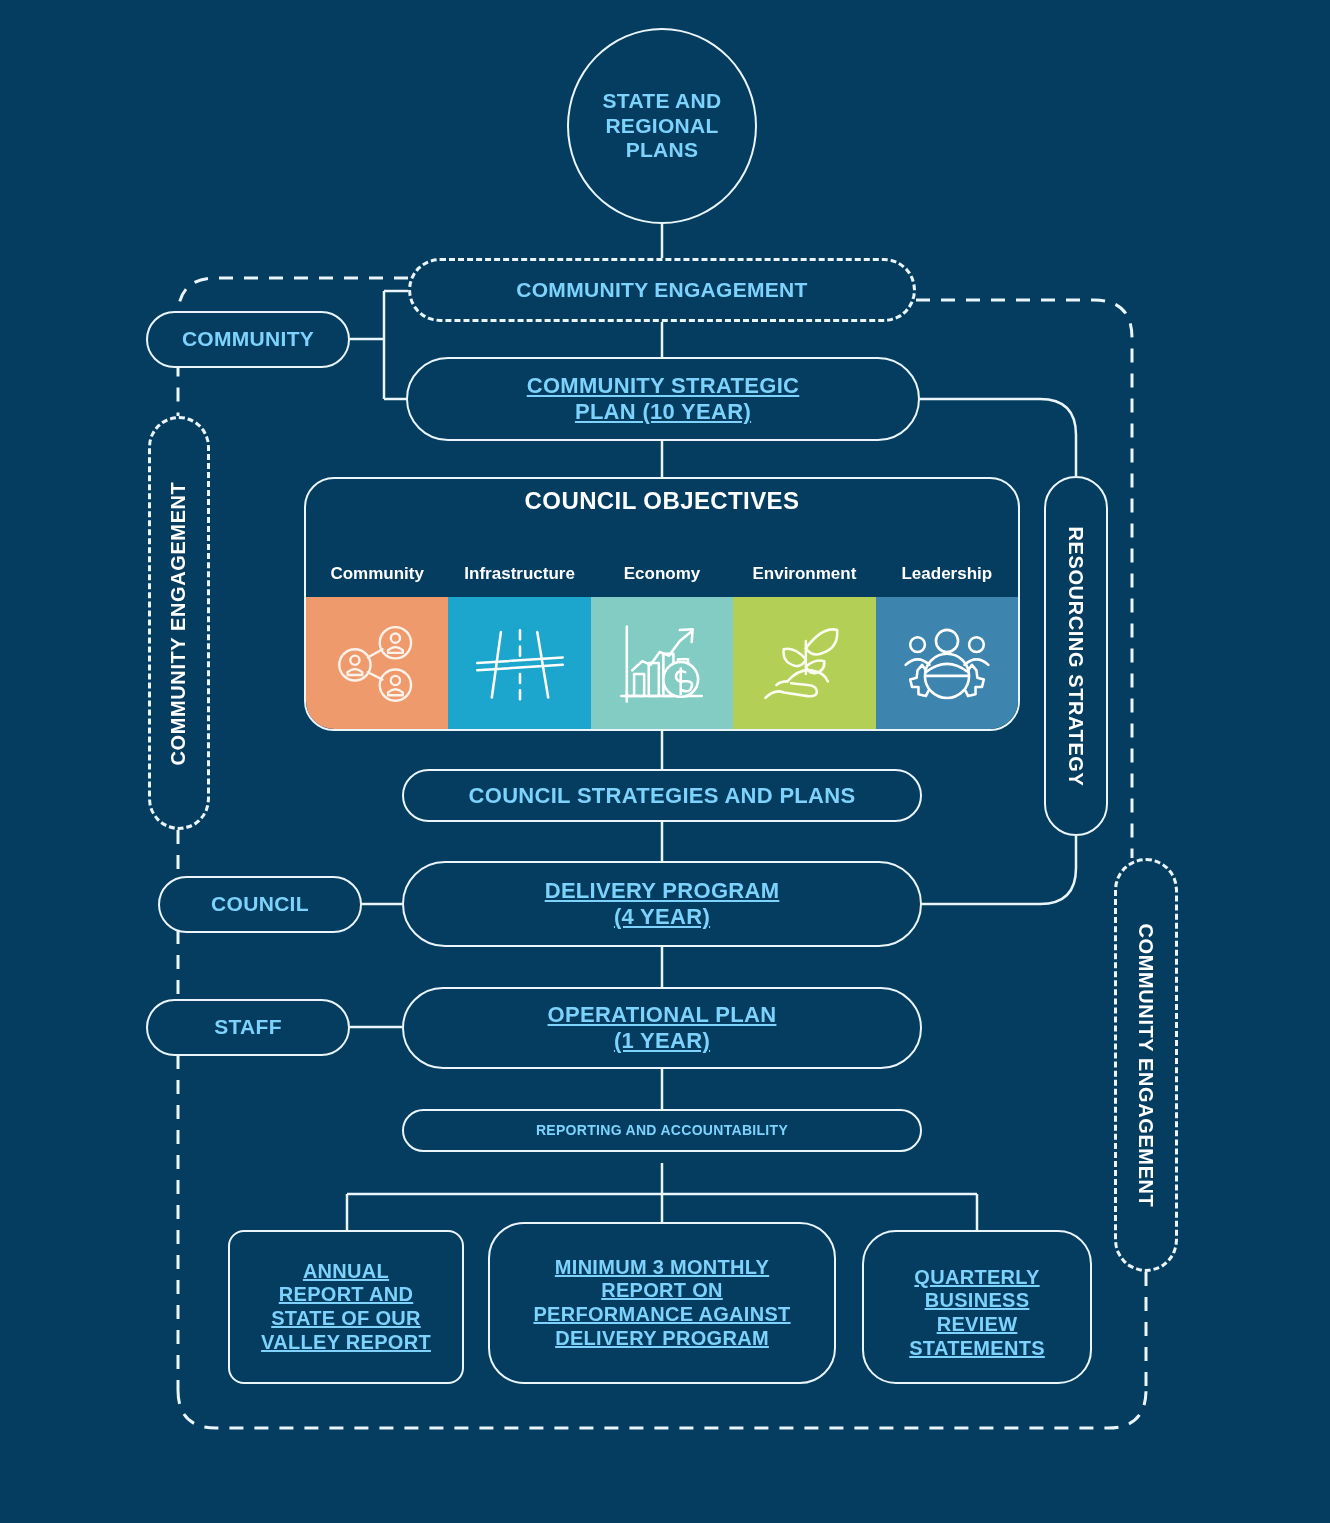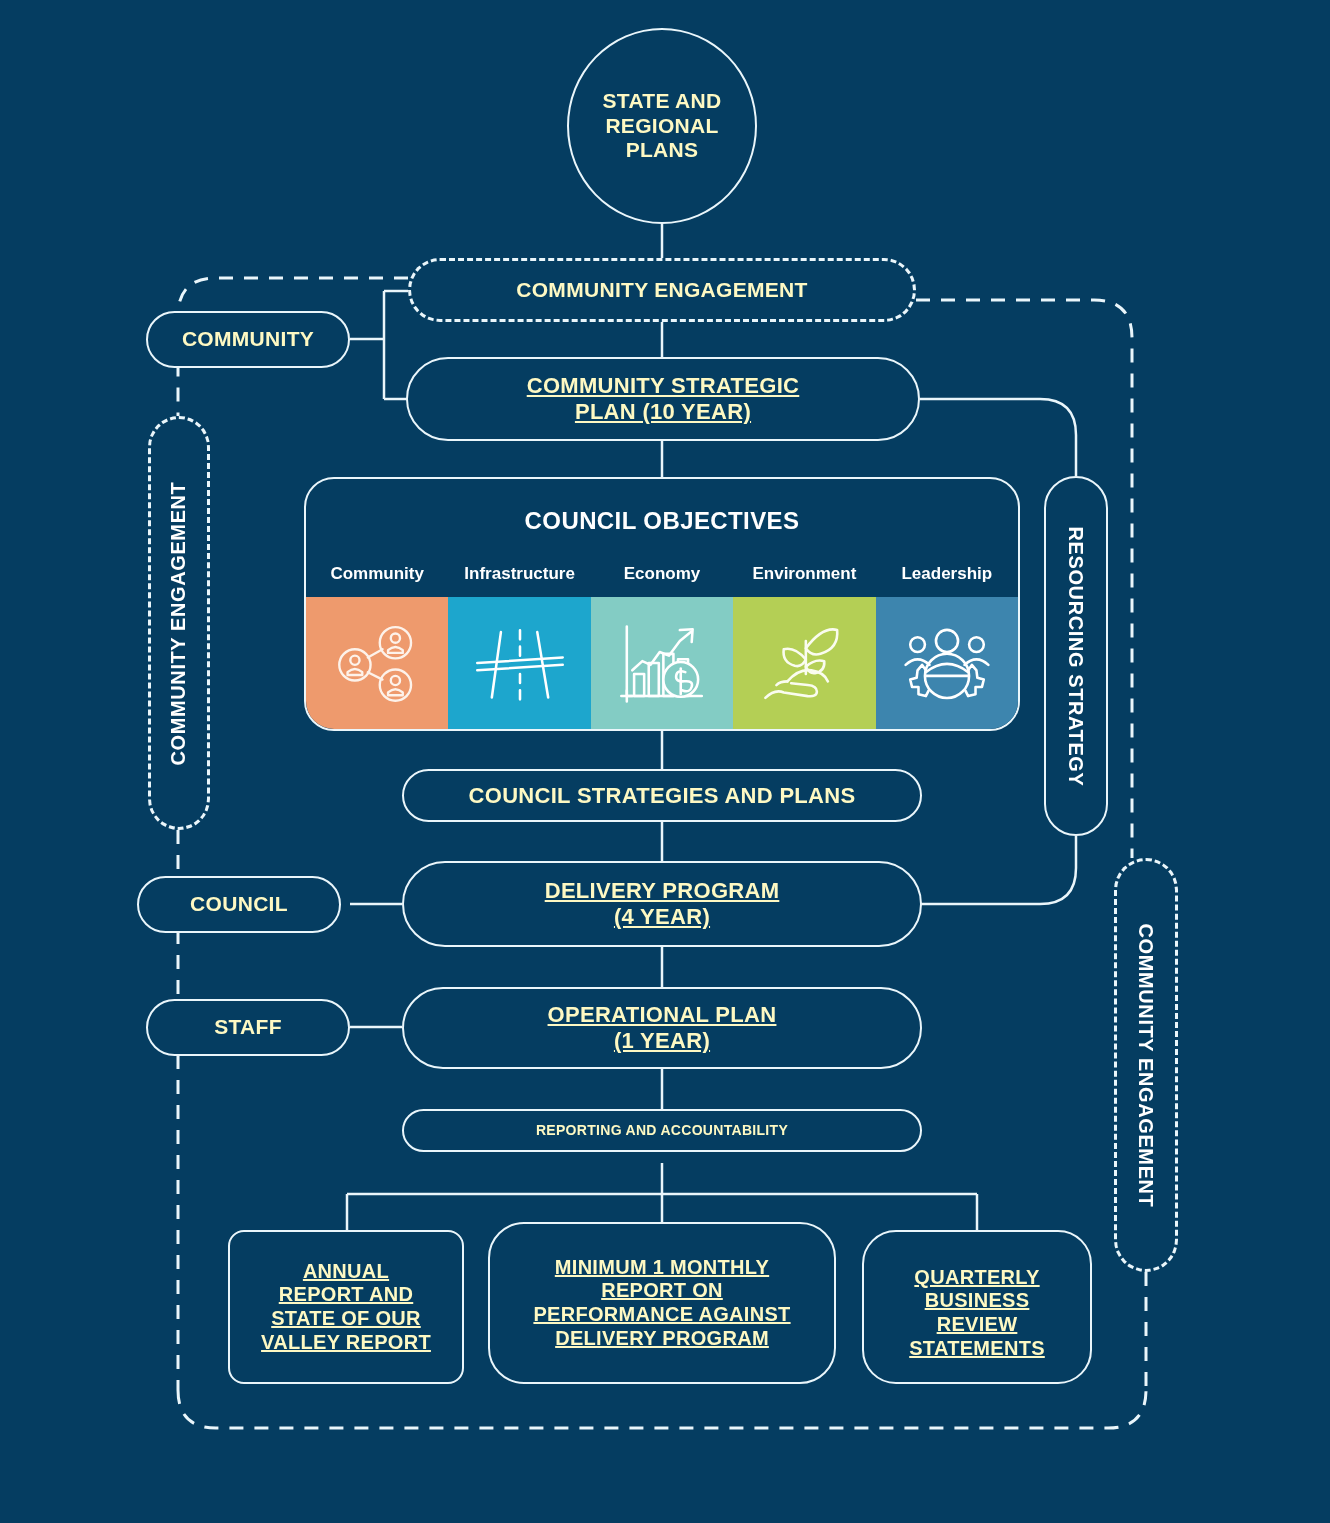--- a/index.html
+++ b/index.html
@@ -14,21 +14,21 @@
   svg.layer {
     position: absolute; left: 0; top: 0;
     width: 1330px; height: 1523px;
     pointer-events: none;
   }
 
   .node {
     position: absolute;
     display: flex; align-items: center; justify-content: center;
     text-align: center;
-    color: #fef9c3;
+    color: #7dd3fc;
     font-weight: bold;
     letter-spacing: .3px;
     line-height: 1.18;
   }
   .solid-node {
     border: 2.5px solid #eaf6fb;
     background: #053D61;
   }
   .dashed-node {
     border: 3px dashed #eaf6fb;
@@ -148,21 +148,21 @@
   <div class="node solid-node pill" style="left:146px; top:311px; width:204px; height:57px; font-size:21px;">
     <span>COMMUNITY</span>
   </div>
 
   <div class="node solid-node rrect" style="left:406px; top:357px; width:514px; height:84px; font-size:22px; border-radius:42px;">
     <span style="white-space:pre-line;">COMMUNITY STRATEGIC
 PLAN (10 YEAR)</span>
   </div>
 
   <div id="objectives-panel" style="left:304px; top:477px; width:716px; height:254px;">
-    <div id="objectives-title" style="margin-top:28px;text-align:center;">COUNCIL OBJECTIVES</div>
+    <div id="objectives-title" style="margin-top:8px;text-align:center;">COUNCIL OBJECTIVES</div>
     <div id="objectives-cols" style="height:180px;">
 
       <div class="obj-col">
         <div class="obj-label" style="height:48px; display:flex; align-items:center; justify-content:center;">Community</div>
         <div class="obj-swatch" style="flex:1; background:#EE9A6D;">
           <span>
             <svg width="92" height="92" viewBox="0 0 100 100" fill="none" stroke="#FDF2EA" stroke-width="2.6" stroke-linecap="round" stroke-linejoin="round">
               <circle cx="26" cy="52" r="17"></circle>
               <circle cx="70" cy="28" r="17"></circle>
               <circle cx="70" cy="74" r="17"></circle>
@@ -254,21 +254,21 @@
         </div>
       </div>
 
     </div>
   </div>
 
   <div class="node solid-node pill" style="left:402px; top:769px; width:520px; height:53px; font-size:22px;">
     <span>COUNCIL STRATEGIES AND PLANS</span>
   </div>
 
-  <div class="node solid-node pill" style="left:137px; top:876px; width:204px; height:57px; font-size:21px;text-align:center;">
+  <div class="node solid-node pill" style="left:158px; top:876px; width:204px; height:57px; font-size:21px;text-align:center;">
     <span>COUNCIL</span>
   </div>
 
   <div class="node solid-node rrect" style="left:402px; top:861px; width:520px; height:86px; font-size:22px; border-radius:43px;">
     <span style="white-space:pre-line;">DELIVERY PROGRAM
 (4 YEAR)</span>
   </div>
 
   <div class="node solid-node pill" style="left:146px; top:999px; width:204px; height:57px; font-size:21px;">
     <span>STAFF</span>
@@ -284,21 +284,21 @@
   </div>
 
   <div class="node solid-node rrect" style="left:228px; top:1230px; width:236px; height:154px; font-size:20px; border-radius:16px;">
     <span style="white-space:pre-line;">ANNUAL
 REPORT AND
 STATE OF OUR
 VALLEY REPORT</span>
   </div>
 
   <div class="node solid-node rrect" style="left:488px; top:1222px; width:348px; height:162px; font-size:20px; border-radius:36px;">
-    <span style="white-space:pre-line;">MINIMUM 1 MONTHLY
+    <span style="white-space:pre-line;">MINIMUM 3 MONTHLY
 REPORT ON
 PERFORMANCE AGAINST
 DELIVERY PROGRAM</span>
   </div>
 
   <div class="node solid-node rrect" style="left:862px; top:1230px; width:230px; height:154px; font-size:20px; border-radius:34px;">
     <span style="white-space:pre-line;margin-top:12px;">QUARTERLY
 BUSINESS
 REVIEW
 STATEMENTS</span>

